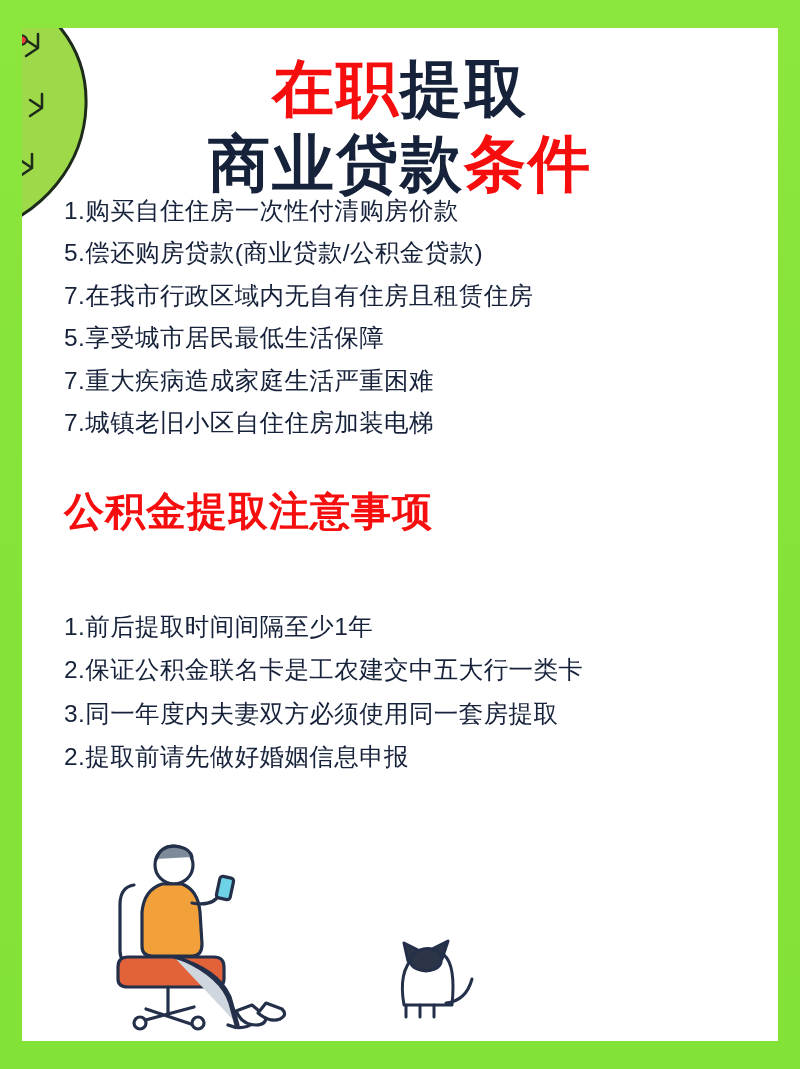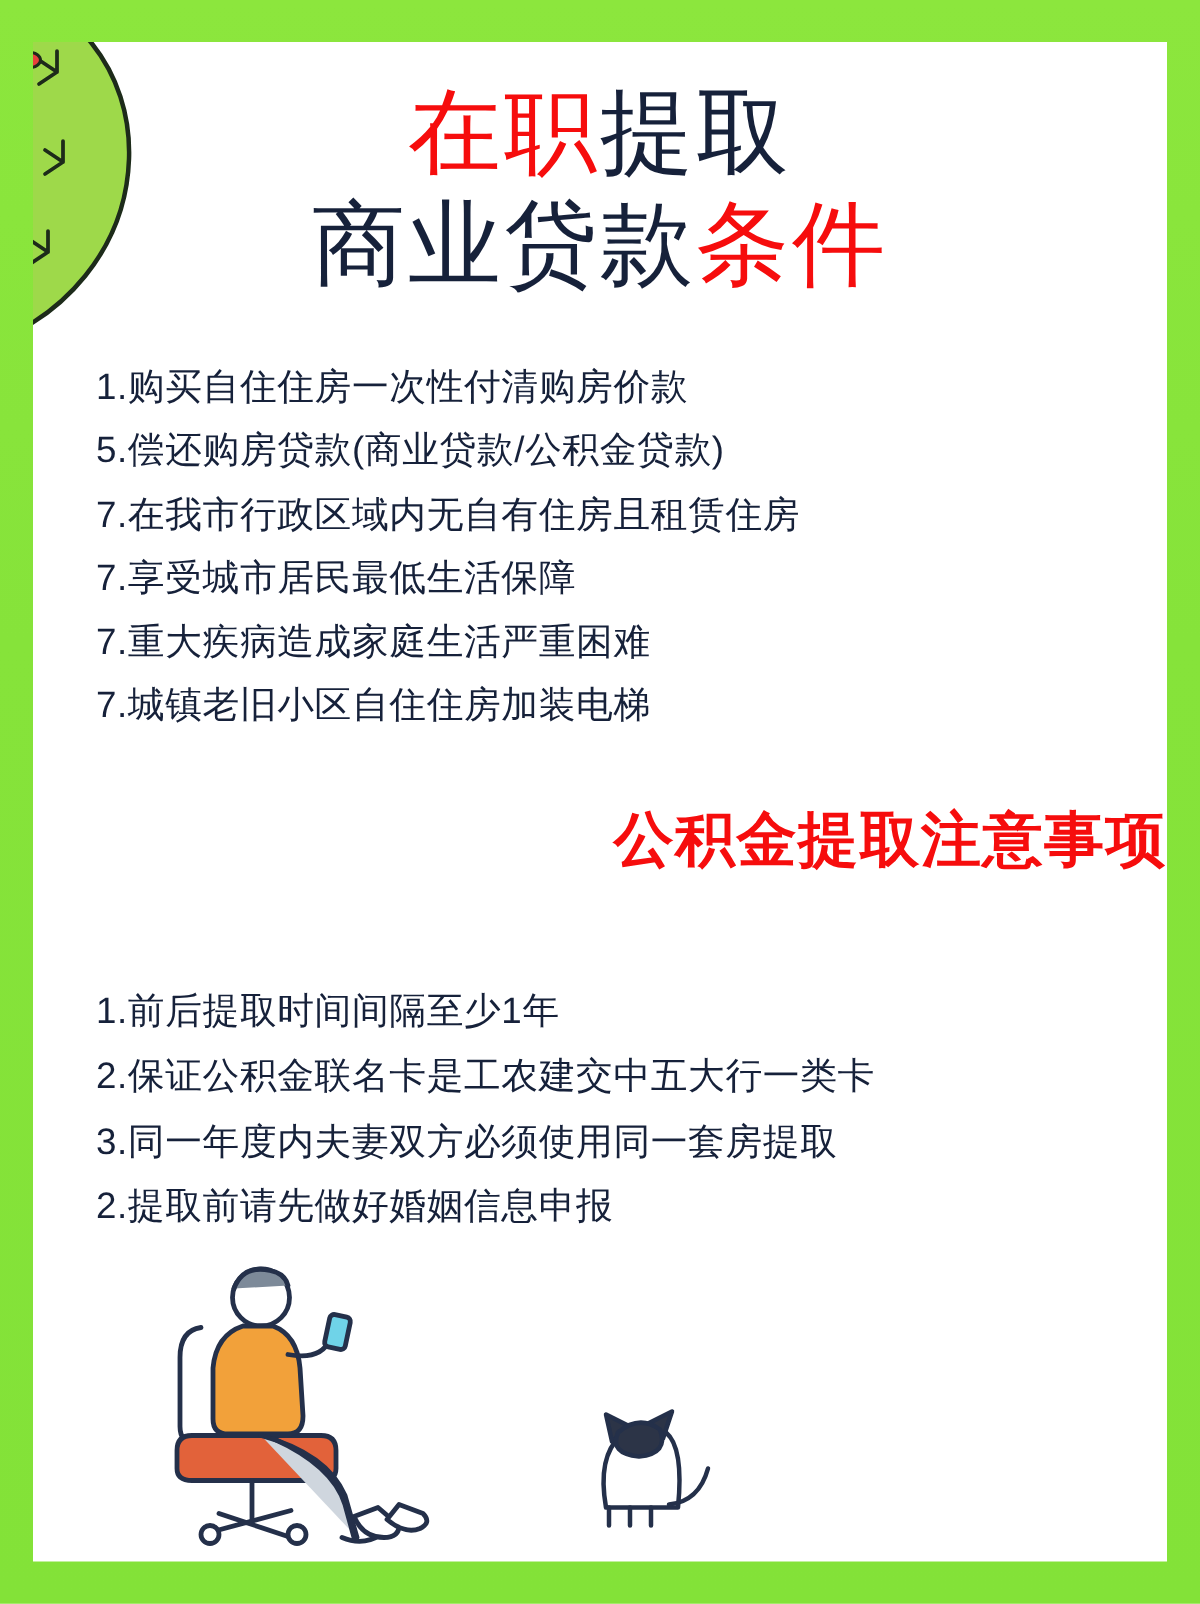--- a/index.html
+++ b/index.html
@@ -39,21 +39,21 @@
     height: 230px;
     pointer-events: none;
   }
 
   
   .title-block {
     padding-top: 26px;
     text-align: center;
   }
   .title-line {
-    font-weight: normal;
+    font-weight: bold;
     letter-spacing: 2px;
     line-height: 1.12;
     white-space: nowrap;
   }
   .title-line-1 {
     font-size: 62px;
   }
   .title-line-2 {
     font-size: 62px;
     margin-top: 6px;
@@ -63,40 +63,38 @@
   }
   .t-dark {
     color: #16213a;
   }
 
   
   .section {
     padding: 0 42px;
   }
   .list-1 {
-    margin-top: 48px;
   }
   .list-item {
     font-size: 24.5px;
     color: #16213a;
     line-height: 1.0;
     margin-bottom: 18px;
     letter-spacing: 0.4px;
     white-space: nowrap;
   }
 
   .subtitle {
     margin-top: 48px;
     padding-left: 42px;
     font-size: 40px;
     font-weight: bold;
     color: #f60d0d;
     letter-spacing: 1px;
     white-space: nowrap;
-    text-align: right;
   }
 
   .list-2 {
     margin-top: 76px;
   }
   .list-2 .list-item {
     margin-bottom: 19px;
   }
 
   
@@ -138,21 +136,21 @@
       </div>
       <div class="title-line title-line-2">
         <span class="t-dark">商业贷款</span><span class="t-red">条件</span>
       </div>
     </div>
 
     <div class="section list-1">
       <div class="list-item">1.购买自住住房一次性付清购房价款</div>
       <div class="list-item">5.偿还购房贷款(商业贷款/公积金贷款)</div>
       <div class="list-item">7.在我市行政区域内无自有住房且租赁住房</div>
-      <div class="list-item">7.享受城市居民最低生活保障</div>
+      <div class="list-item">5.享受城市居民最低生活保障</div>
       <div class="list-item">7.重大疾病造成家庭生活严重困难</div>
       <div class="list-item">7.城镇老旧小区自住住房加装电梯</div>
     </div>
 
     <div class="subtitle">公积金提取注意事项</div>
 
     <div class="section list-2">
       <div class="list-item">1.前后提取时间间隔至少1年</div>
       <div class="list-item">2.保证公积金联名卡是工农建交中五大行一类卡</div>
       <div class="list-item">3.同一年度内夫妻双方必须使用同一套房提取</div>

